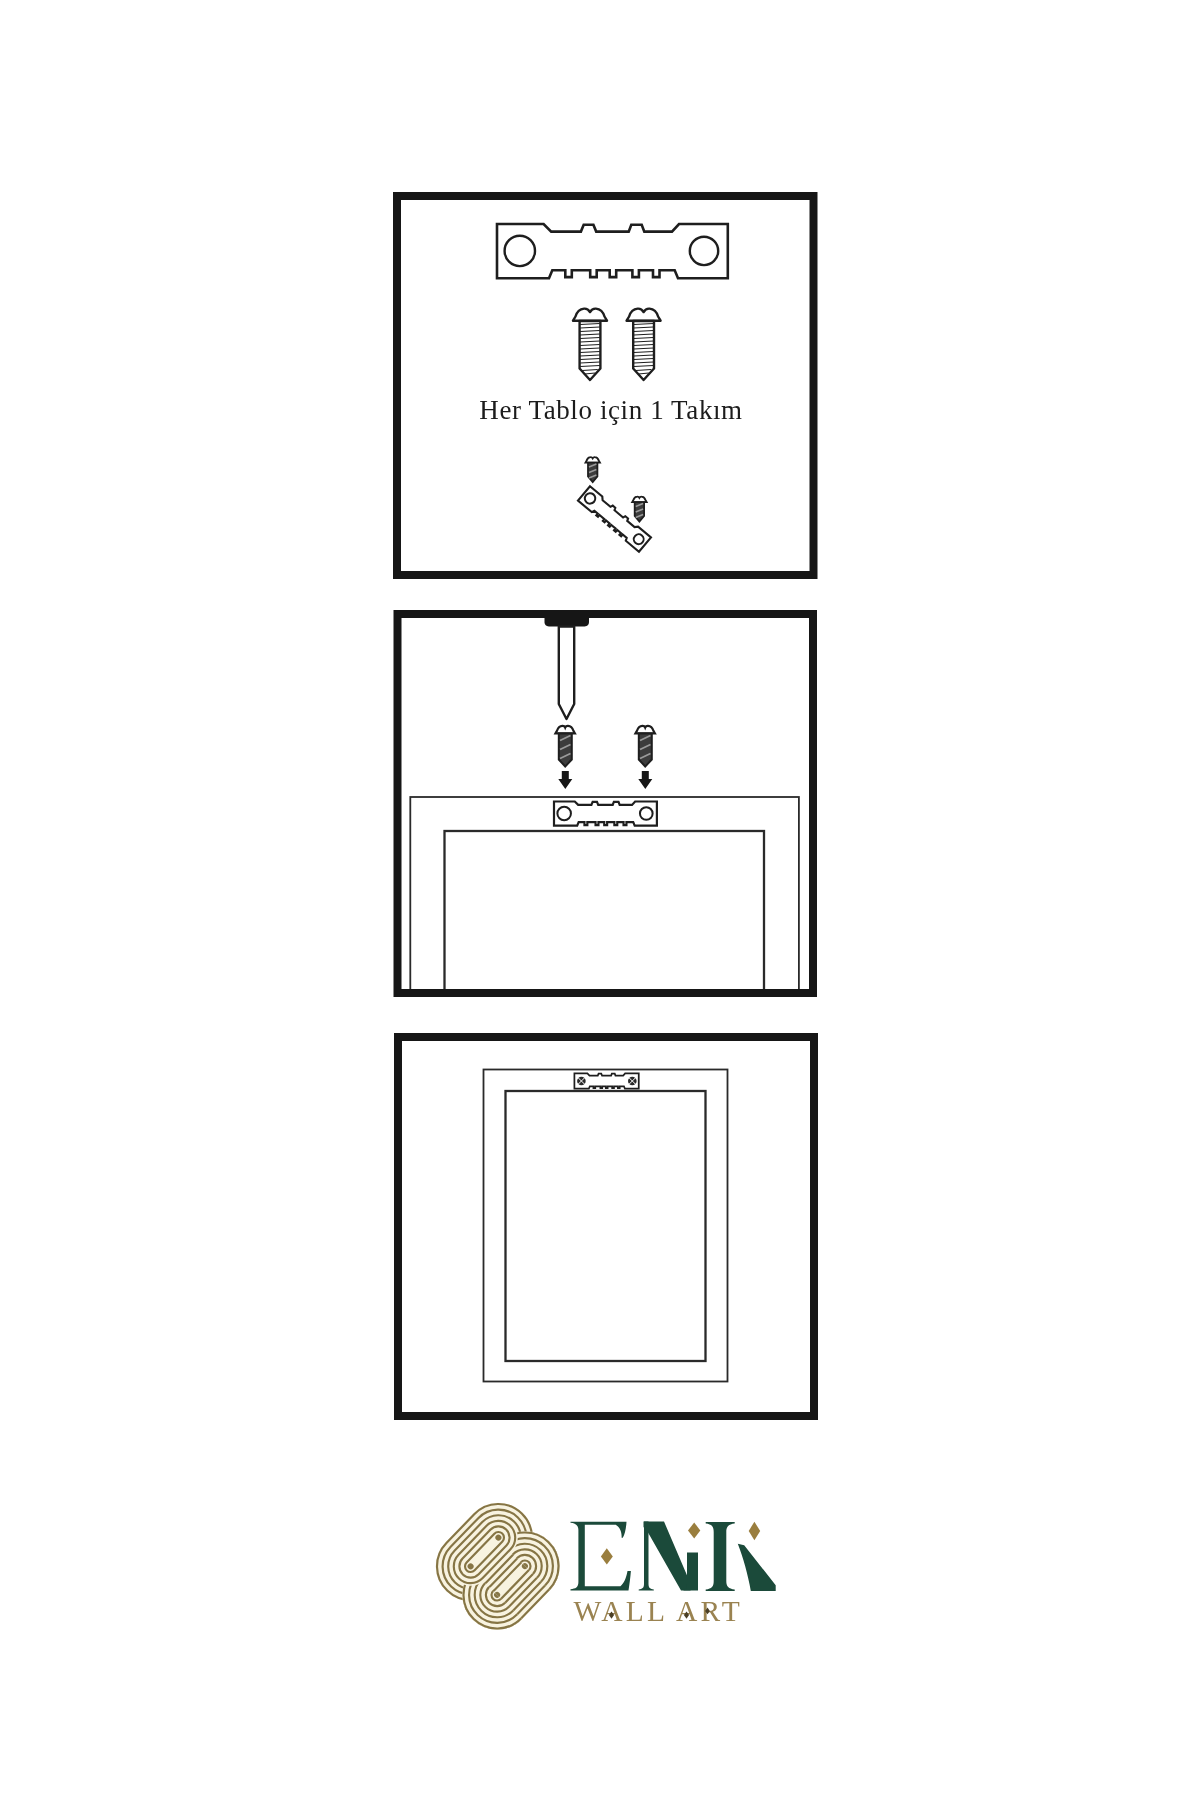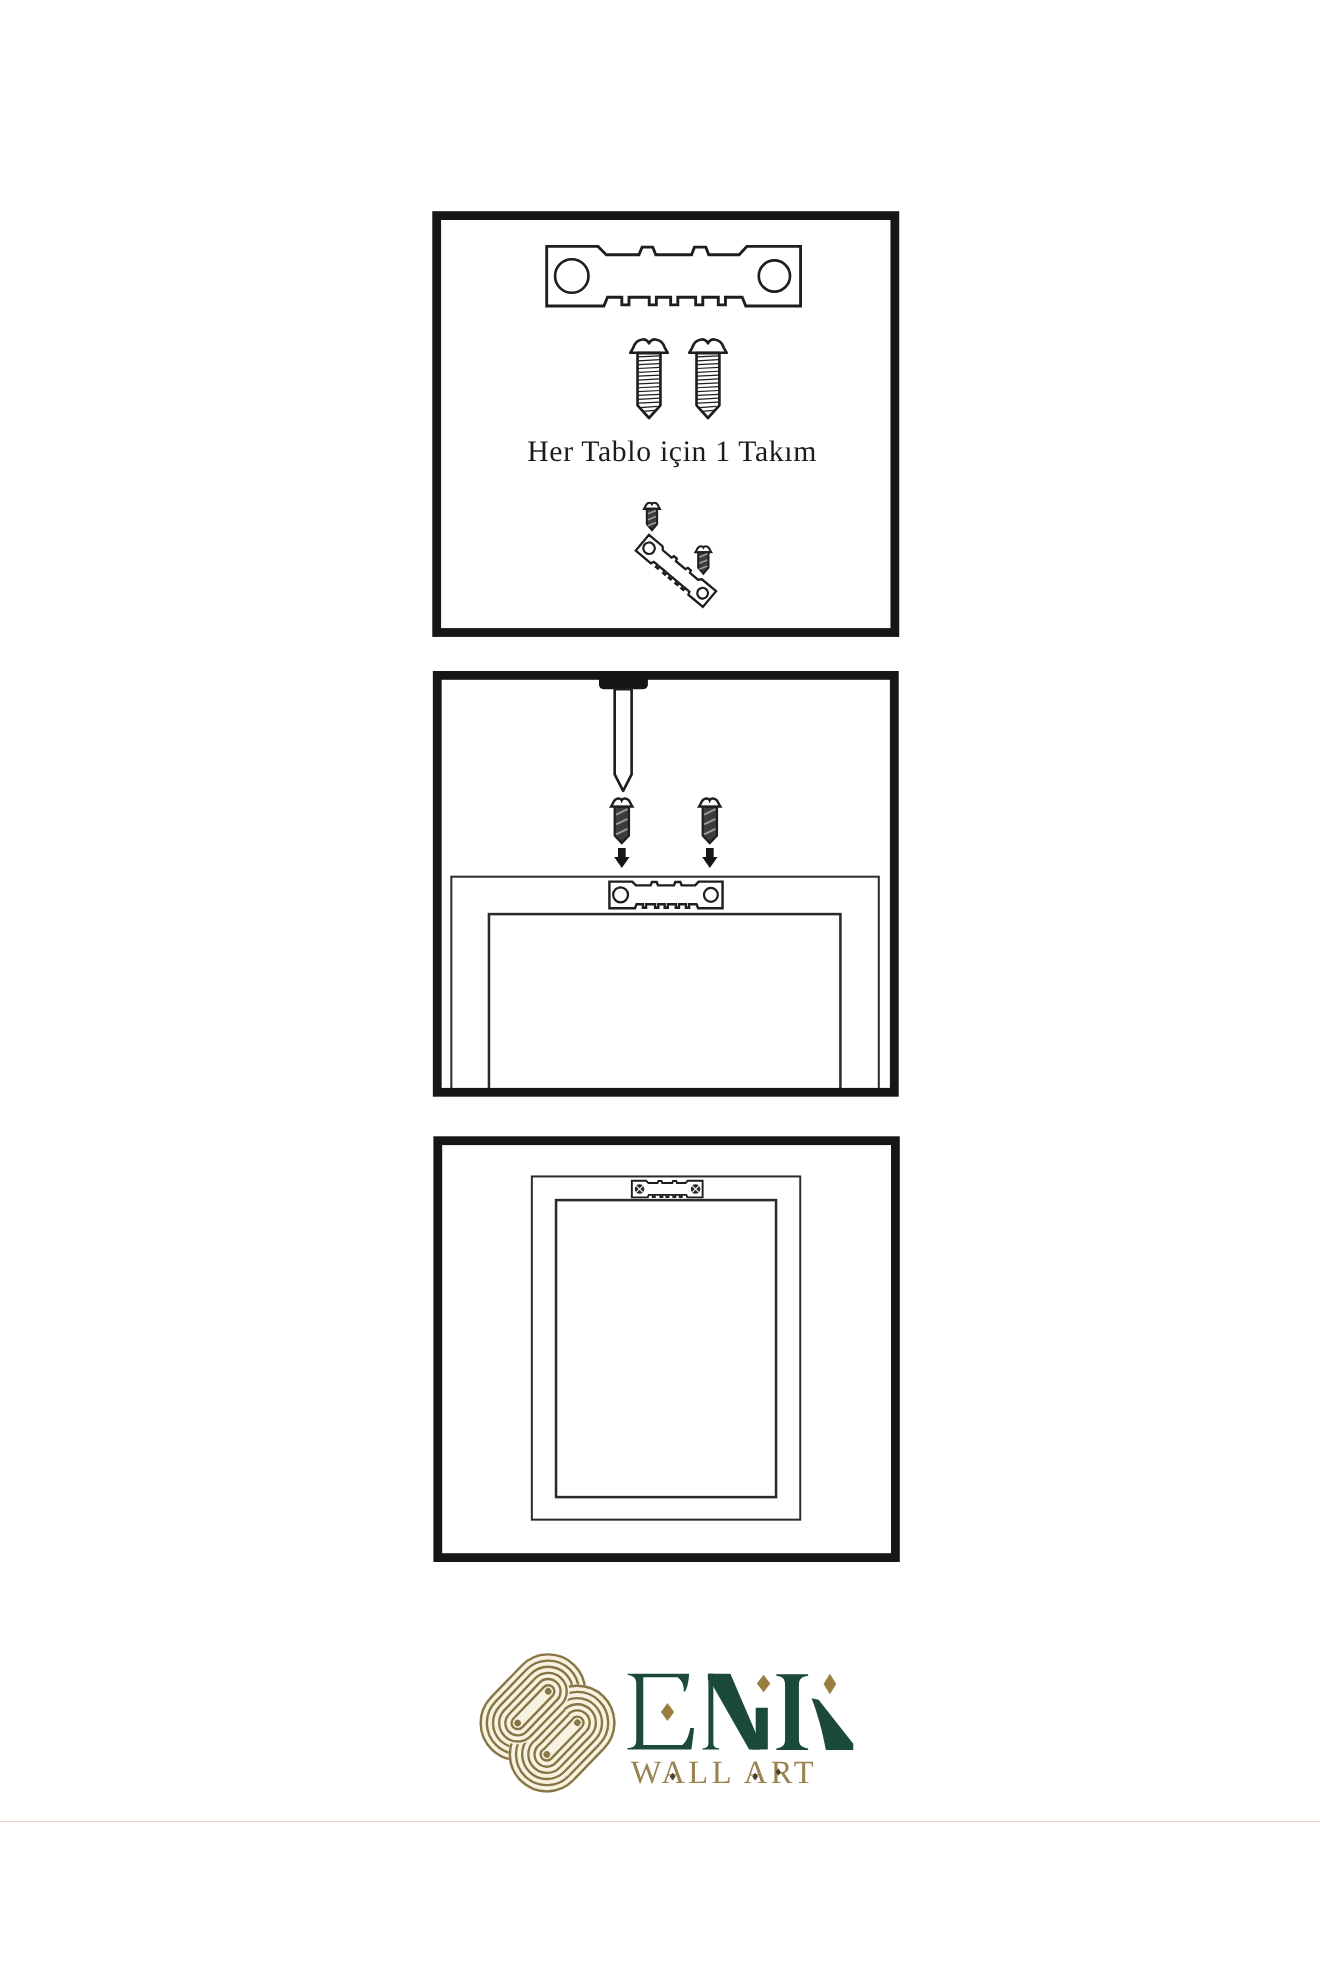--- a/index.html
+++ b/index.html
@@ -1,16 +1,16 @@
 <!DOCTYPE html>
 <html><head>
 <meta charset="utf-8">
 <style>
   html,body{margin:0;padding:0;background:#ffffff;}
-  .page{position:relative;width:1200px;height:1656px;background:#c2410c;overflow:hidden;}
+  .page{position:relative;width:1200px;height:1656px;background:#a3a3a3;overflow:hidden;}
   svg{display:block;}
   text{font-family:"Liberation Serif", serif;}
 </style>
 </head>
 <body>
 <div class="page">
 <svg width="1200" height="1800" viewBox="0 0 1200 1800">
 <defs>
 
   <path id="hangerplate" d="M 0,0 L 46.6,0 L 54.2,7.6 L 83.9,7.6 L 86.7,0.7 L 96.4,0.7 L 99.2,7.6 L 131.7,7.6 L 134.3,0.7 L 144.7,0.7 L 147.3,7.6 L 175,7.6 L 182,0 L 230.8,0 L 230.8,54.2 L 181,54.2 L 177.7,46.2 L 162.5,46.2 L 162.5,53.1 L 156,53.1 L 156,46.2 L 141.9,46.2 L 141.9,53.1 L 135.4,53.1 L 135.4,46.2 L 119.2,46.2 L 119.2,53.1 L 112.7,53.1 L 112.7,46.2 L 99.7,46.2 L 99.7,53.1 L 93.2,53.1 L 93.2,46.2 L 74.8,46.2 L 74.8,53.1 L 68.3,53.1 L 68.3,46.2 L 55.3,46.2 L 52,54.2 L 0,54.2 Z"></path>

